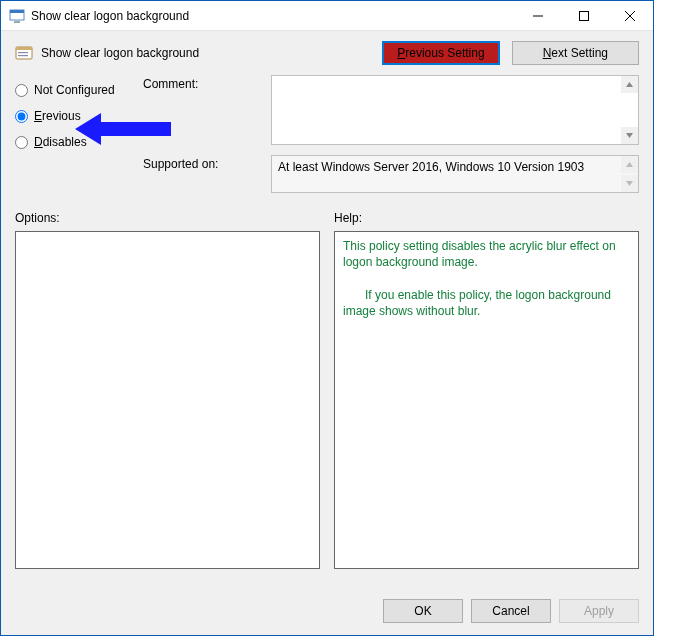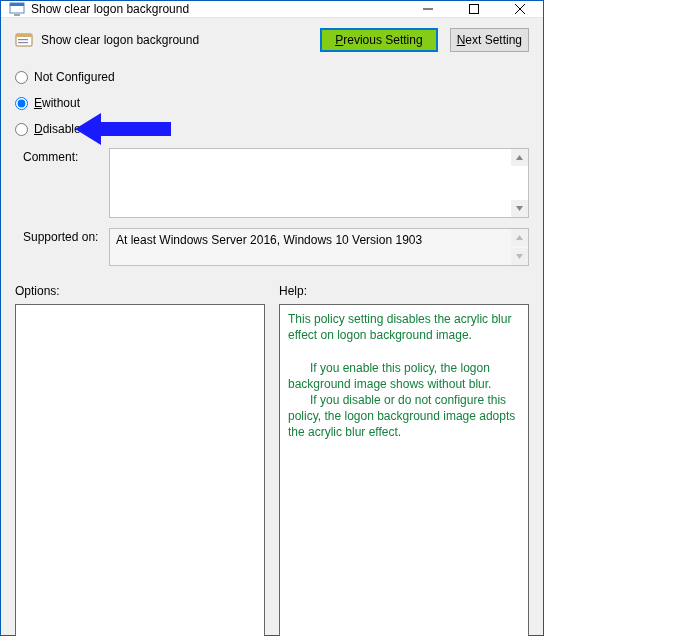--- a/index.html
+++ b/index.html
@@ -1,36 +1,36 @@
 <!DOCTYPE html>
 <html><head>
 <meta charset="utf-8">
 <style>
   * { box-sizing: border-box; font-family: "Segoe UI", Tahoma, sans-serif; font-size: 12px; }
   html, body { margin:0; padding:0; }
   body { background:#fff; }
-  .window { width:544px; height:636px; border:1px solid #0a5ab2; background:#f0f0f0; display:flex; flex-direction:column; }
+  .window { width:654px; height:636px; border:1px solid #0a5ab2; background:#f0f0f0; display:flex; flex-direction:column; }
   .titlebar { height:30px; background:#fff; display:flex; align-items:center; padding:0 0 0 8px; border-bottom:1px solid #e5e5e5; }
   .titlebar .title { flex:1; color:#000; }
   .titlebar .tb-icon { width:16px; height:16px; margin-right:6px; display:inline-flex; align-items:center; justify-content:center; }
   .winbtns { display:flex; height:100%; }
   .winbtn { width:46px; height:100%; display:flex; align-items:center; justify-content:center; color:#000; }
   .header-row { display:flex; align-items:center; padding:10px 14px 4px 14px; }
   .hdr-icon { width:18px; height:18px; margin-right:8px; }
   .hdr-title { flex:1; color:#000; }
-  .navbtn { height:24px; padding:0 6px; margin-left:12px; background:#e1e1e1; border:1px solid #adadad; color:#000; display:inline-flex; align-items:center; }
-  .navbtn.selected { border:2px solid #0078d7; background:#84cc16; padding:0 13px; }
+  .navbtn { height:24px; padding:0 30px; margin-left:12px; background:#e1e1e1; border:1px solid #adadad; color:#000; display:inline-flex; align-items:center; }
+  .navbtn.selected { border:2px solid #0078d7; background:#b91c1c; padding:0 13px; }
   .navbtn .ul { text-decoration:underline; }
-  .body-row { display:flex; padding:6px 14px 0 14px;flex-direction:column; }
+  .body-row { display:flex; padding:6px 14px 0 14px; }
   .radios { width:120px; padding-top:2px; }
   .radio { display:flex; align-items:center; margin:6px 0 12px 0; color:#000; }
   .radio input { margin:0 6px 0 0; }
   .radio .ul { text-decoration:underline; }
   .fields { flex:1; margin-left:8px; }
-  .field-row { display:flex; margin-bottom:10px; }
+  .field-row { display:flex; margin-bottom:10px;gap:42px; }
   .field-label { width:86px; padding-top:2px; }
   .comment-box { flex:1; height:70px; border:1px solid #c0c0c0; background:#fff; position:relative; }
   .scroll-up, .scroll-down { position:absolute; right:0; width:17px; height:17px; display:flex; align-items:center; justify-content:center; color:#888; background:#f0f0f0; }
   .scroll-up { top:0; } .scroll-down { bottom:0; }
   .support-box { flex:1; height:38px; border:1px solid #c0c0c0; background:#f6f6f6; position:relative; padding:4px 4px 4px 6px; color:#000; }
   .columns { display:flex; padding:8px 14px 0 14px; gap:14px; }
   .col { flex:1; }
   .col-label { margin-bottom:6px; }
   .panel { border:1px solid #666; background:#fff; height:338px; padding:6px 8px; color:#15803d; line-height:1.35; overflow:hidden; }
   .panel .indent { text-indent:22px; display:block; }
@@ -92,21 +92,21 @@
   </div>
 
   <div class="body-row">
     <div class="radios">
       <label class="radio">
         <input type="radio" name="st" style="">
         <span><span>N</span><span>ot Configured</span></span>
       </label>
       <label class="radio">
         <input type="radio" name="st" checked="" style="">
-        <span><span class="ul">E</span><span>without</span></span>
+        <span><span class="ul">E</span><span>revious</span></span>
       </label>
       <label class="radio">
         <input type="radio" name="st" style="">
         <span><span class="ul">D</span><span>disables</span></span>
       </label>
     </div>
 
     <div class="fields">
       <div class="field-row">
         <div class="field-label">Comment:</div>
@@ -145,23 +145,33 @@
   <div class="columns">
     <div class="col">
       <div class="col-label">Options:</div>
       <div class="panel"></div>
     </div>
     <div class="col">
       <div class="col-label">Help:</div>
       <div class="panel">
         <span>This policy setting disables the acrylic blur effect on logon background image.</span><br><br>
         <span class="indent">If you enable this policy, the logon background image shows without blur.</span>
-        <span class="indent">If you disable or do not configure this policy, the logon background image adopts the acrylic blur effect.</span>
       </div>
     </div>
   </div>
 
+  <div class="footer">
+    <div class="btn">
+        <span>OK</span>
+      </div>
+    <div class="btn">
+        <span>Cancel</span>
+      </div>
+    <div class="btn disabled">
+        <span>Apply</span>
+      </div>
+  </div>
 
   <svg class="arrow-annot" style="left:74px; top:108px;" width="100" height="40" viewBox="0 0 100 40">
     <polygon points="0,20 26,4 26,13 96,13 96,27 26,27 26,36" fill="#1a1aff"></polygon>
   </svg>
 
 </div>
 
 </body></html>

